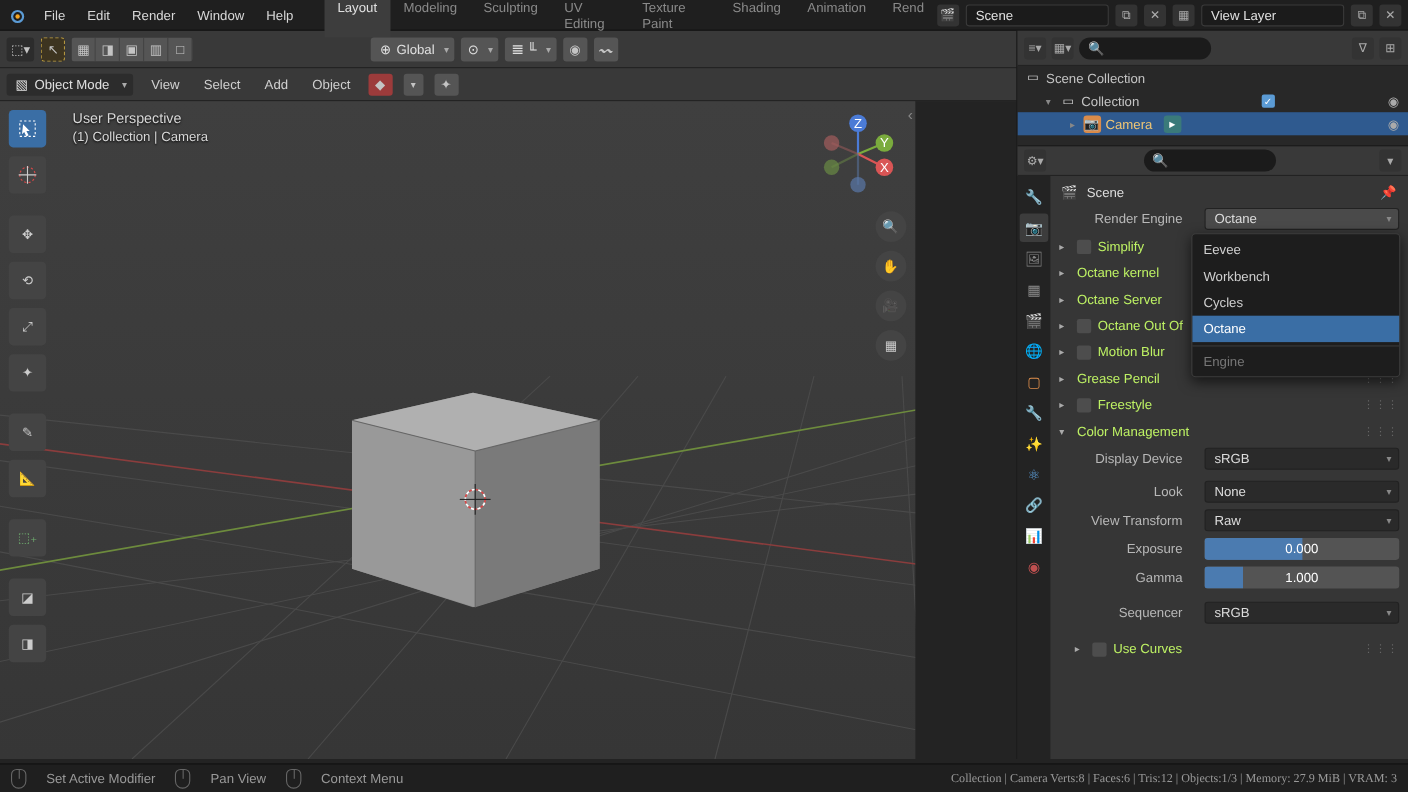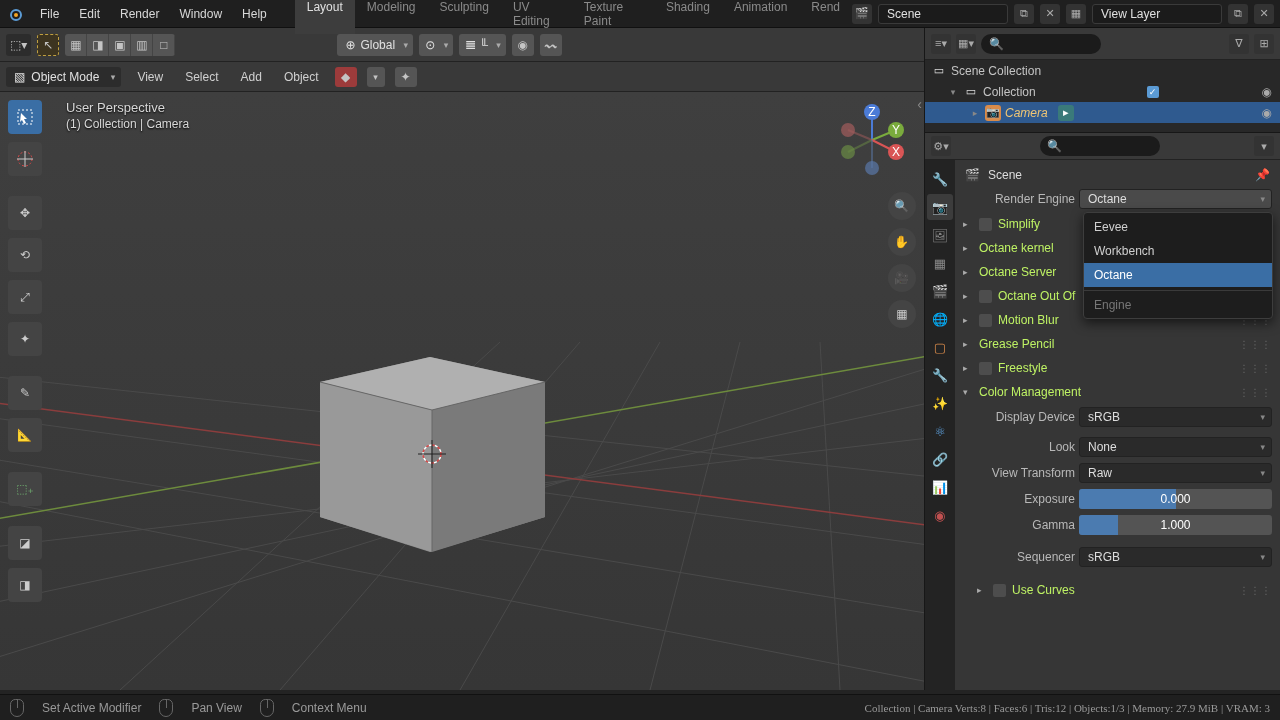--- a/index.html
+++ b/index.html
@@ -25,21 +25,21 @@
 
 .thirdbar { height:30px; background:#393939; display:flex; align-items:center; padding:0 6px; gap:10px; border-bottom:1px solid #222; position:relative; }
 .thirdbar .mode { background:#2c2c2c; border-radius:3px; padding:3px 22px 3px 8px; display:flex; align-items:center; gap:6px; position:relative; color:#e0e0e0; }
 .thirdbar .mode::after { content:"▾"; position:absolute; right:6px; font-size:9px; color:#aaa; }
 .thirdbar .menu-txt { color:#d0d0d0; cursor:pointer; padding:3px 6px; }
 .thirdbar .right-widgets { margin-left:auto; display:flex; gap:4px; align-items:center; }
 .pill { background:#555; border-radius:3px; height:22px; display:flex; align-items:center; }
 .pill .p { width:20px; height:22px; display:flex; align-items:center; justify-content:center; cursor:pointer; }
 .pill .p.blue { background:#3a6ea5; }
 
-.main { position:absolute; left:0; top:92px; width:924px; height:598px; background:#3b3b3b; overflow:hidden; }
+.main { position:absolute; left:0; top:92px; width:832px; height:598px; background:#3b3b3b; overflow:hidden; }
 .main .grid { position:absolute; inset:0; }
 .main .overlay-text { position:absolute; left:66px; top:8px; color:#d8d8d8; text-shadow:0 1px 2px #000; }
 .main .overlay-text div:first-child { font-size:13px; margin-bottom:2px; }
 .main .toolbar-left { position:absolute; left:8px; top:8px; display:flex; flex-direction:column; gap:8px; }
 .main .toolbar-left .tool { width:34px; height:34px; background:#444; border-radius:4px; display:flex; align-items:center; justify-content:center; cursor:pointer; color:#ccc; }
 .main .toolbar-left .tool.active { background:#3a6ea5; color:#fff; }
 .main .toolbar-left .sep { height:4px; }
 .main .toolbar-right { position:absolute; right:8px; top:100px; display:flex; flex-direction:column; gap:8px; }
 .main .toolbar-right .tool { width:28px; height:28px; background:#444; border-radius:14px; display:flex; align-items:center; justify-content:center; cursor:pointer; color:#ccc; }
 .main .gizmo { position:absolute; right:14px; top:10px; width:76px; height:76px; }
@@ -58,21 +58,21 @@
 
 .props-hdr { height:28px; background:#393939; display:flex; align-items:center; padding:0 6px; gap:6px; border-top:1px solid #171717; border-bottom:1px solid #222;}
 .props-hdr .search { flex:0 0 120px; background:#1b1b1b; border-radius:10px; height:20px; display:flex; align-items:center; padding:0 8px; color:#777; gap:5px; margin:0 auto;}
 .props { flex:1; display:flex; position:relative; }
 .props .tabs { width:30px; background:#232323; display:flex; flex-direction:column; padding-top:6px; gap:2px; }
 .props .tabs .t { width:26px; height:26px; margin:0 auto; border-radius:3px; display:flex; align-items:center; justify-content:center; cursor:pointer; color:#888; font-size:13px;}
 .props .tabs .t.active { background:#3c3c3c; color:#ccc;}
 .props .content { flex:1; background:#363636; overflow:visible; padding:4px 0; position:relative;}
 .crumb { display:flex; align-items:center; padding:4px 10px; gap:8px; color:#ddd;}
 .crumb .pin { margin-left:auto; color:#888; cursor:pointer;}
-.prop-row { display:flex; align-items:center; padding:3px 8px; gap:0; }
+.prop-row { display:flex; align-items:center; padding:3px 8px; gap:16px; }
 .prop-row .label { flex:0 0 116px; text-align:right; color:#b8b8b8; padding-right:4px;}
 .prop-row .field { flex:1; background:#2a2a2a; border-radius:3px; height:20px; padding:0 8px; display:flex; align-items:center; position:relative; color:#ddd; border:1px solid #222;}
 .prop-row .field.drop::after { content:"▾"; position:absolute; right:6px; font-size:9px; color:#888;}
 .prop-row .slider { flex:1; height:20px; background:#545454; border-radius:3px; position:relative; overflow:hidden;}
 .prop-row .slider .fill { position:absolute; left:0; top:0; bottom:0; background:#4b7bb0;}
 .prop-row .slider .val { position:absolute; inset:0; display:flex; align-items:center; justify-content:center; color:#fff;}
 .panel-hdr { display:flex; align-items:center; padding:5px 8px; gap:6px; cursor:pointer;}
 .panel-hdr .arrow { font-size:9px; width:10px; color:#aaa;}
 .panel-hdr .chk { width:13px; height:13px; background:#4d4d4d; border-radius:2px; }
 .panel-hdr .name { color:#bef264;}
@@ -321,21 +321,21 @@
       <span class="tri">▾</span>
       <span class="ic" style="color:#ddd;">▭</span>
       <span>Collection</span>
       <span class="eye" style="margin-left:auto;"></span>
       <span class="chk" style="background:#5b9bd5;display:flex;align-items:center;justify-content:center;color:#fff;font-size:9px;">✓</span>
       <span class="eye">◉</span>
     </div>
     <div class="row sel" style="padding-left:44px;">
       <span class="tri">▸</span>
       <span class="ic" style="background:#d98b4a;border-radius:3px;color:#fff;">📷</span>
-      <span style="color:#f0c674;font-style:italic;">Camera</span>
+      <span style="color:#f0c674;">Camera</span>
       <span class="ic" style="background:#3a7a7a;border-radius:3px;margin-left:6px;">▸</span>
       <span class="eye">◉</span>
     </div>
   </div>
 
   <div class="props-hdr">
     <div class="icon-btn">⚙▾</div>
     <div class="search">
         <span>🔍</span>
       </div>
@@ -367,20 +367,21 @@
       </div>
 
       <div class="prop-row">
         <div class="label">Render Engine</div>
         <div class="field drop" style="background:#4a4a4a;">Octane</div>
       </div>
 
       <div class="dropdown-pop">
         <div class="opt">Eevee</div>
         <div class="opt">Workbench</div>
+        <div class="opt">Cycles</div>
         <div class="opt sel">Octane</div>
         <div class="sep"></div>
         <div class="hint">Engine</div>
       </div>
 
       <div class="panel-hdr">
           <span class="arrow">▸</span>
           <span class="chk"></span>
           <span class="name">Simplify</span>
           <span class="grip">⋮⋮⋮</span>

